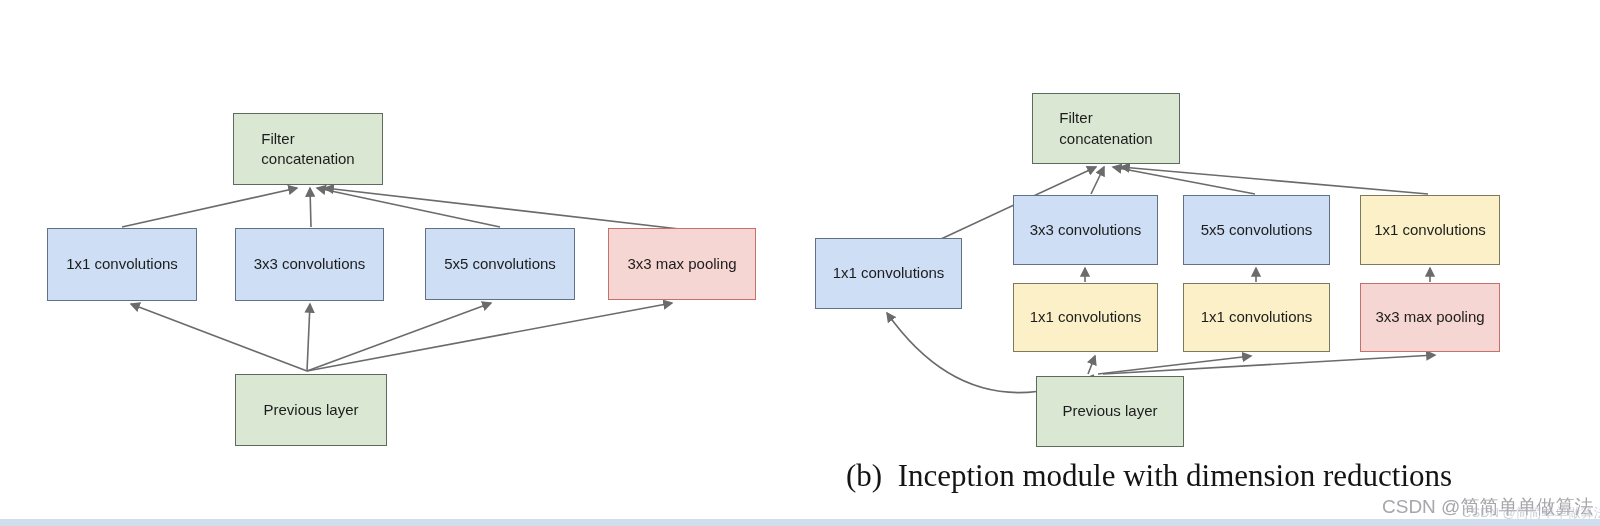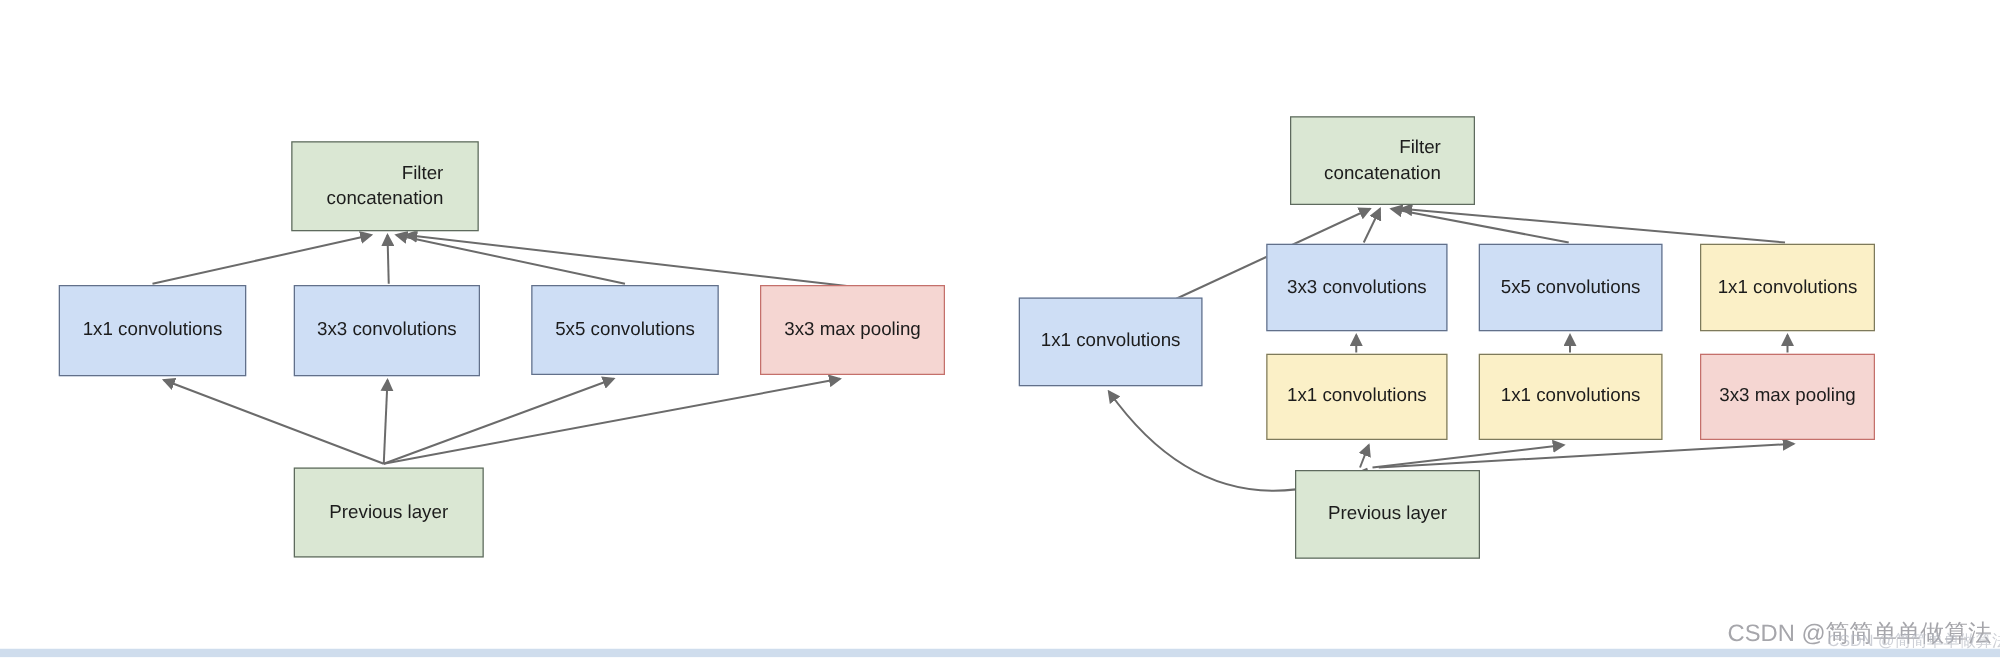--- a/index.html
+++ b/index.html
@@ -18,21 +18,21 @@
     pointer-events: none;
     z-index: 1;
   }
   .node {
     position: absolute;
     box-sizing: border-box;
     border: 1.5px solid #666;
     display: flex;
     align-items: center;
     justify-content: center;
-    text-align: right;
+    text-align: left;
     white-space: pre-line;
     font-size: 15px;
     line-height: 1.35;
     color: #1c1c1c;
     z-index: 2;
   }
   .caption {
     position: absolute;
     font-family: "Liberation Serif", serif;
     font-size: 31px;
@@ -81,20 +81,21 @@
         <path d="M1085 282 L1085 268" fill="none" stroke="#6b6b6b" stroke-width="1.6" marker-end="url(#arrowhead)"></path>
         <path d="M1256 282 L1256 268" fill="none" stroke="#6b6b6b" stroke-width="1.6" marker-end="url(#arrowhead)"></path>
         <path d="M1430 282 L1430 268" fill="none" stroke="#6b6b6b" stroke-width="1.6" marker-end="url(#arrowhead)"></path>
         <path d="M1094 375 Q970 430 887 313" fill="none" stroke="#6b6b6b" stroke-width="1.6" marker-end="url(#arrowhead)"></path>
         <path d="M1088 374 L1095 356" fill="none" stroke="#6b6b6b" stroke-width="1.6" marker-end="url(#arrowhead)"></path>
         <path d="M1098 374 L1251 356" fill="none" stroke="#6b6b6b" stroke-width="1.6" marker-end="url(#arrowhead)"></path>
         <path d="M1103 374 L1435 355" fill="none" stroke="#6b6b6b" stroke-width="1.6" marker-end="url(#arrowhead)"></path>
       </g>
   </svg>
 
+  <div class="caption" style="left: 846px; top: 458px;">(b)  Inception module with dimension reductions</div>
 
   <div id="watermark-main" class="watermark" style="color: rgb(166, 166, 171);">CSDN @简简单单做算法</div>
   <div id="watermark-echo" class="watermark" style="color: rgb(180, 184, 194);">CSDN @简简单单做算法</div>
 
   <div id="bottom-strip" style="background: rgb(207, 221, 237);"></div>
 <div class="node" style="left: 233px; top: 113px; width: 150px; height: 72px; background: rgb(218, 231, 211); border-color: rgb(94, 106, 94);">Filter
 concatenation</div>
     <div class="node" style="left: 47px; top: 228px; width: 150px; height: 73px; background: rgb(206, 222, 245); border-color: rgb(98, 112, 138);">1x1 convolutions</div>
     <div class="node" style="left: 235px; top: 228px; width: 149px; height: 73px; background: rgb(206, 222, 245); border-color: rgb(98, 112, 138);">3x3 convolutions</div>
     <div class="node" style="left: 425px; top: 228px; width: 150px; height: 72px; background: rgb(206, 222, 245); border-color: rgb(98, 112, 138);">5x5 convolutions</div>

